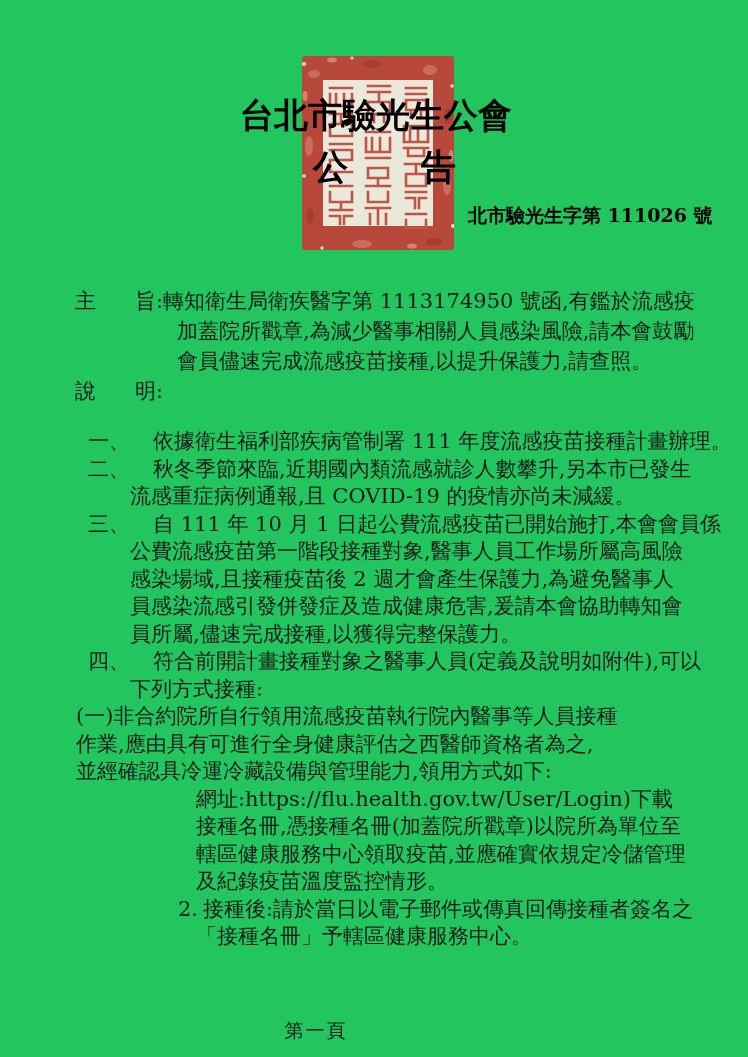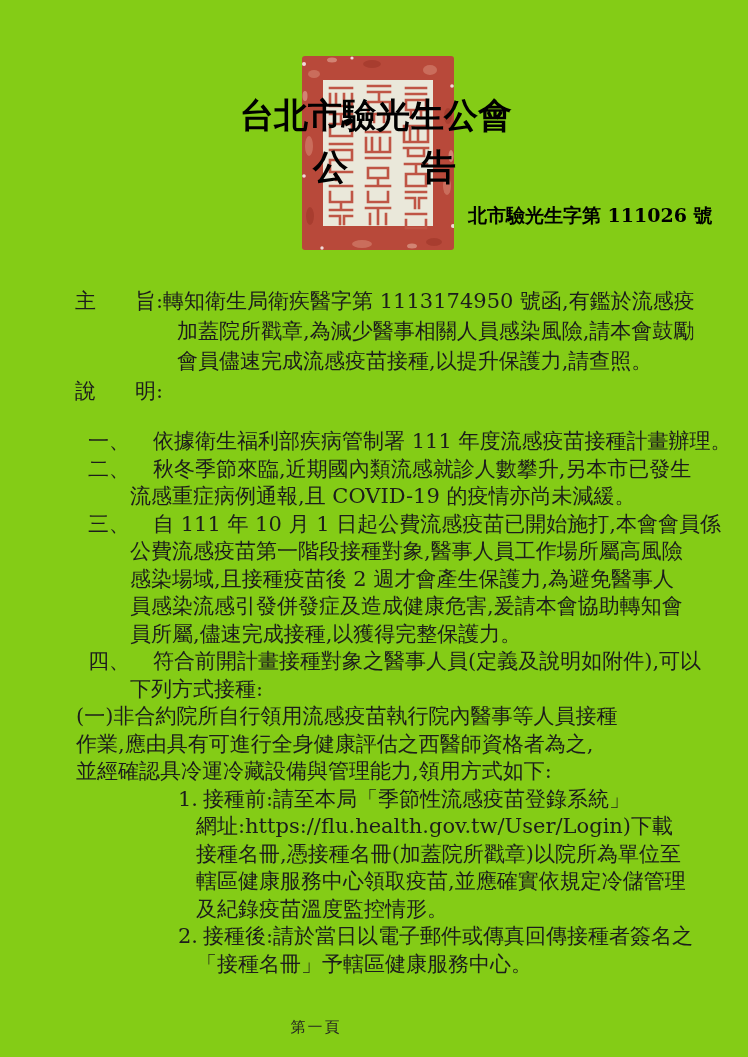--- a/index.html
+++ b/index.html
@@ -1,20 +1,20 @@
 <!DOCTYPE html>
 <html><head>
 <meta charset="utf-8">
 <style>
   html,body{margin:0;padding:0;background:#888;}
   .page{
     position:relative;
     width:748px;height:1057px;
     margin:0 auto;
-    background:#84cc16;
+    background:#22c55e;
     overflow:hidden;
     font-family:"DejaVu Serif","Liberation Serif",serif;
     color:#1c1c1c;
   }
   
   .seal{
     position:absolute;left:302px;top:56px;width:152px;height:194px;
     z-index:1;
   }
   .assoc-title{
@@ -49,21 +49,21 @@
   .items .ln.item .m{display:inline-block;width:65px;}
   .items .ln.cont-item{padding-left:130px;}
   .items .ln.sub{padding-left:76px;}
   .items .ln.cont-sub{padding-left:76px;}
   .items .ln.num{padding-left:178px;}
   .items .ln.num .m{margin-right:5px;}
   .items .ln.cont-num{padding-left:196px;}
   
   .page-footer{
     position:absolute;left:0;top:1018px;width:632px;z-index:2;
-    text-align:center;font-size:15px;color:#222;
+    text-align:center;font-size:19px;color:#222;
     letter-spacing:2px;
   }
 </style>
 </head>
 <body>
 
 <div class="page">
 
   <div class="seal">
     <svg width="152" height="194" viewBox="0 0 152 194">
@@ -171,23 +171,20 @@
       </div>
       <div class="ln sub">
         <span class="m">(一)</span><span>非合約院所自行領用流感疫苗執行院內醫事等人員接種</span>
       </div>
       <div class="ln cont-sub">
         <span>作業,應由具有可進行全身健康評估之西醫師資格者為之,</span>
       </div>
       <div class="ln cont-sub">
         <span>並經確認具冷運冷藏設備與管理能力,領用方式如下:</span>
       </div>
-      <div class="ln num">
-        <span class="m">1.</span><span>接種前:請至本局「季節性流感疫苗登錄系統」</span>
-      </div>
       <div class="ln cont-num">
         <span>網址:https://flu.health.gov.tw/User/Login)下載</span>
       </div>
       <div class="ln cont-num">
         <span>接種名冊,憑接種名冊(加蓋院所戳章)以院所為單位至</span>
       </div>
       <div class="ln cont-num">
         <span>轄區健康服務中心領取疫苗,並應確實依規定冷儲管理</span>
       </div>
       <div class="ln cont-num">

